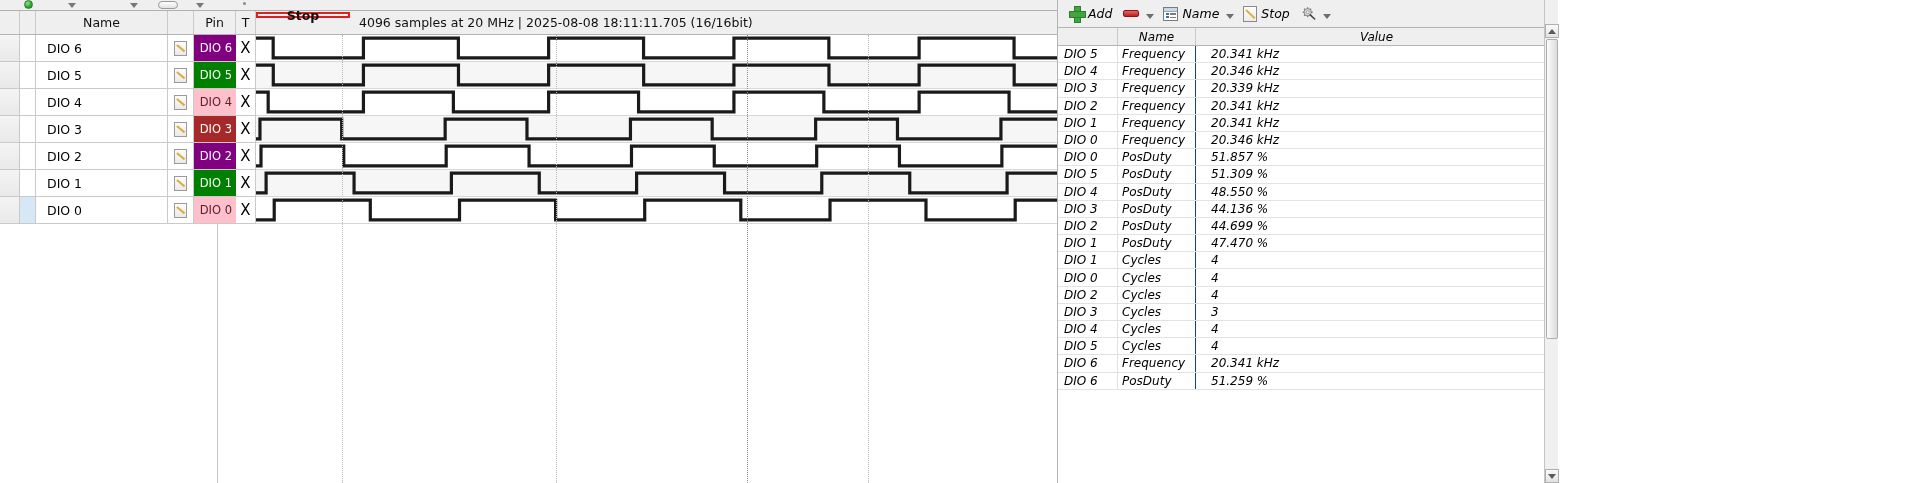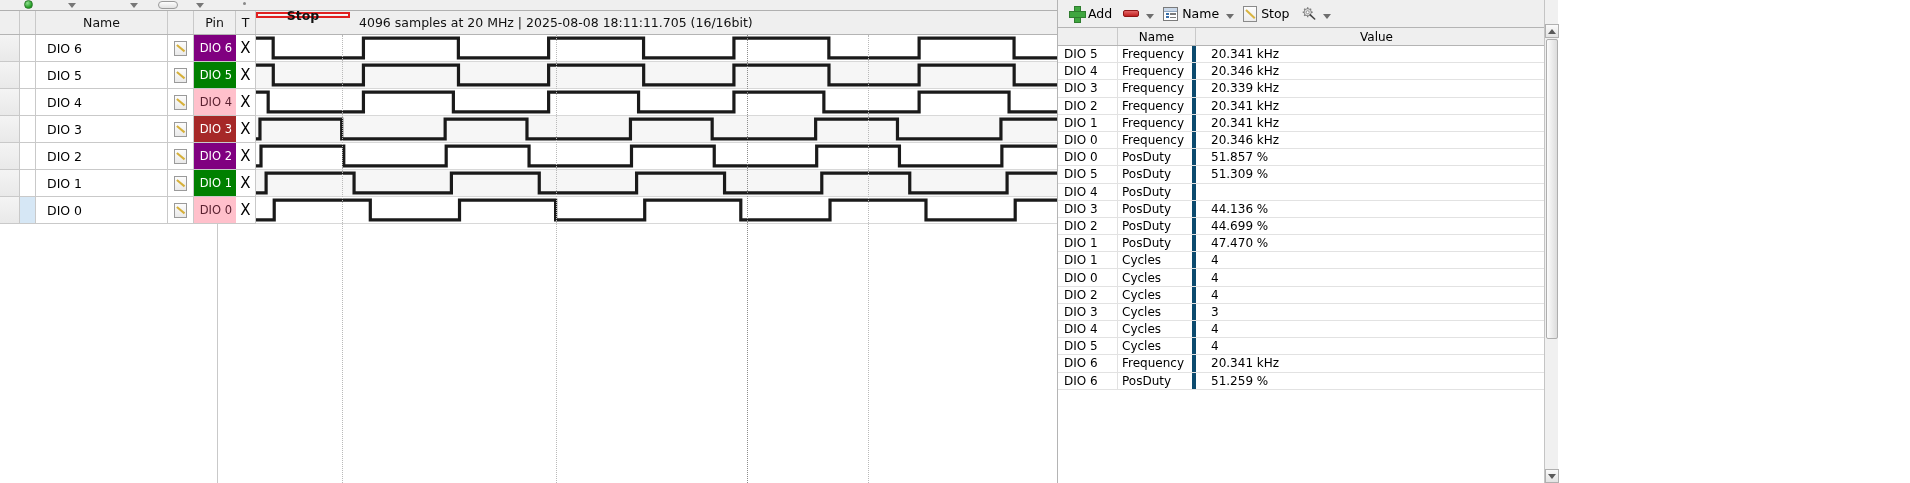--- a/index.html
+++ b/index.html
@@ -120,21 +120,21 @@
 
   
   .pen-ico { width: 13px; height: 15px; position: relative;
     background: linear-gradient(#fcfcfc,#eaeaea); border: 1px solid #9a9a9a; }
   .pen-ico::after { content: ""; position: absolute; left: 2px; top: 2px;
     width: 10px; height: 1.6px; background: #d6b03a; transform: rotate(40deg);
     transform-origin: left center; }
 
   
   #right-pane { width: 613px; height: 483px; background: #ffffff;
-    display: flex; flex-direction: column; overflow: hidden; }
+    display: flex; flex-direction: column; overflow: hidden; font-style: italic; }
   #right-toolbar { height: 28px; background: #efefef; border-bottom: 1px solid #b4b4b4;
     display: flex; align-items: center; padding-left: 6px; gap: 1px; flex: 0 0 28px; }
   .tb-item { display: flex; align-items: center; gap: 4px; padding: 2px 4px;
     border: 1px solid transparent; border-radius: 3px; cursor: pointer; font-size: 12.5px; }
   .tb-caret { width: 0; height: 0; border-left: 4px solid transparent;
     border-right: 4px solid transparent; border-top: 5px solid #6e6e6e;
     margin: 6px 3px 0 1px; cursor: pointer; }
 
   .plus-ico { position: relative; width: 15px; height: 15px; }
   .plus-ico::before, .plus-ico::after { content: ""; position: absolute;
@@ -161,21 +161,21 @@
   .mh { display: flex; align-items: center; justify-content: center;
     font-size: 12px; border-right: 1px solid #c9c9c9; }
   .mh-src { width: 60px; }
   .mh-name { width: 78px; }
   .mh-val { flex: 1; }
   #meas-body { flex: 1; display: flex; flex-direction: column; overflow: hidden; }
   .m-row { display: flex; height: 17.2px; border-bottom: 1px solid #e2e2e2; }
   .m-src { width: 60px; padding-left: 6px; display: flex; align-items: center;
     font-size: 12px; border-right: 1px solid #e2e2e2; }
   .m-name { width: 78px; padding-left: 4px; display: flex; align-items: center;
-    font-size: 12px; border-right: 4px solid #0c4a6e; }
+    font-size: 12px; border-right: 1px solid #0c4a6e; }
   .m-val { flex: 1; padding-left: 6px; display: flex; align-items: center; font-size: 12px; margin-left: 9px; }
 
   
   #right-scroll { position: absolute; right: 0; top: 0; width: 14px; height: 483px;
     background: #f0f0f0; border-left: 1px solid #c4c4c4; }
   .sb-arrow { width: 14px; height: 14px; background: linear-gradient(#fafafa,#e3e3e3);
     border: 1px solid #b0b0b0; display: flex; align-items: center; justify-content: center;
     cursor: pointer; }
   .sb-up { position: absolute; top: 24px; }
   .sb-down { position: absolute; bottom: 0; }
@@ -477,20 +477,21 @@
           <div class="m-val">51.857 %</div>
         </div>
         <div class="m-row">
           <div class="m-src">DIO 5</div>
           <div class="m-name">PosDuty</div>
           <div class="m-val">51.309 %</div>
         </div>
         <div class="m-row">
           <div class="m-src">DIO 4</div>
           <div class="m-name">PosDuty</div>
+          <div class="m-val">48.550 %</div>
         </div>
         <div class="m-row">
           <div class="m-src">DIO 3</div>
           <div class="m-name">PosDuty</div>
           <div class="m-val">44.136 %</div>
         </div>
         <div class="m-row">
           <div class="m-src">DIO 2</div>
           <div class="m-name">PosDuty</div>
           <div class="m-val">44.699 %</div>

